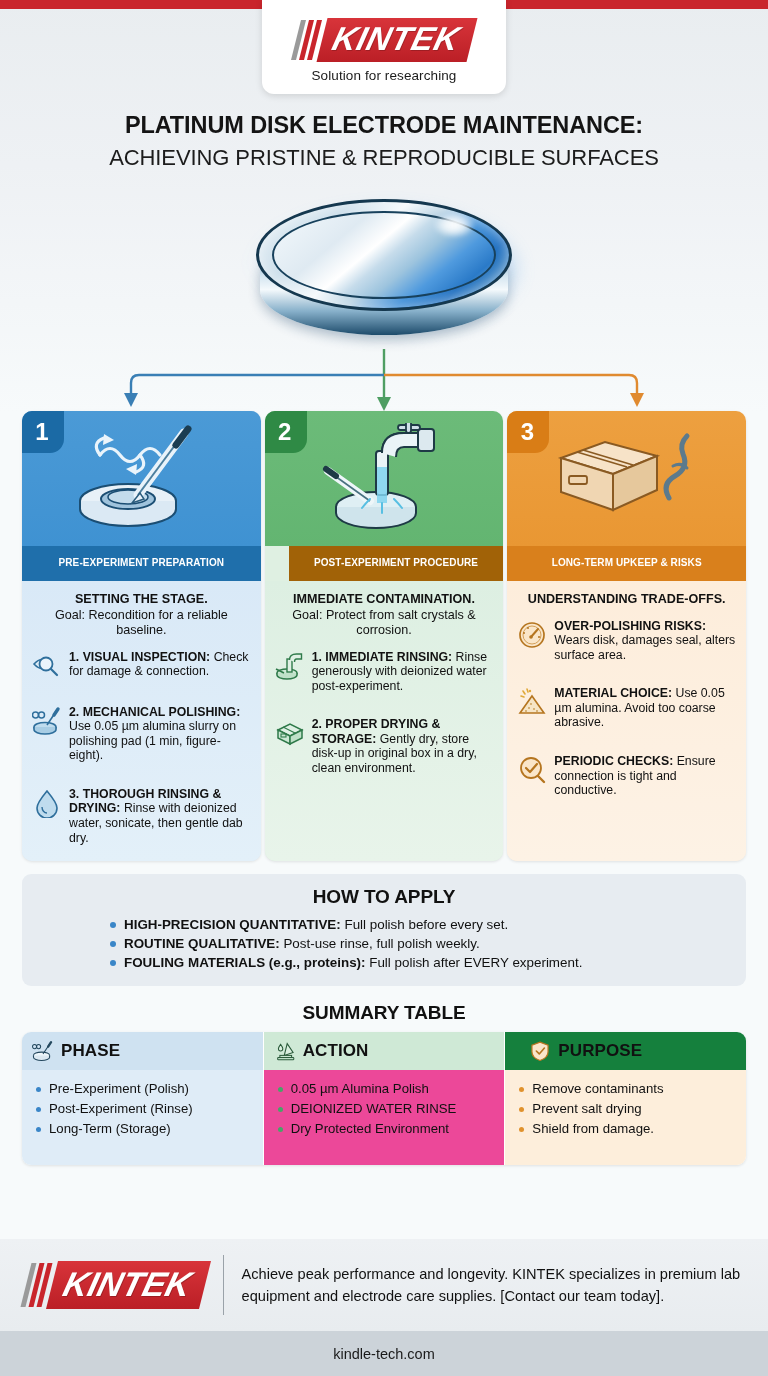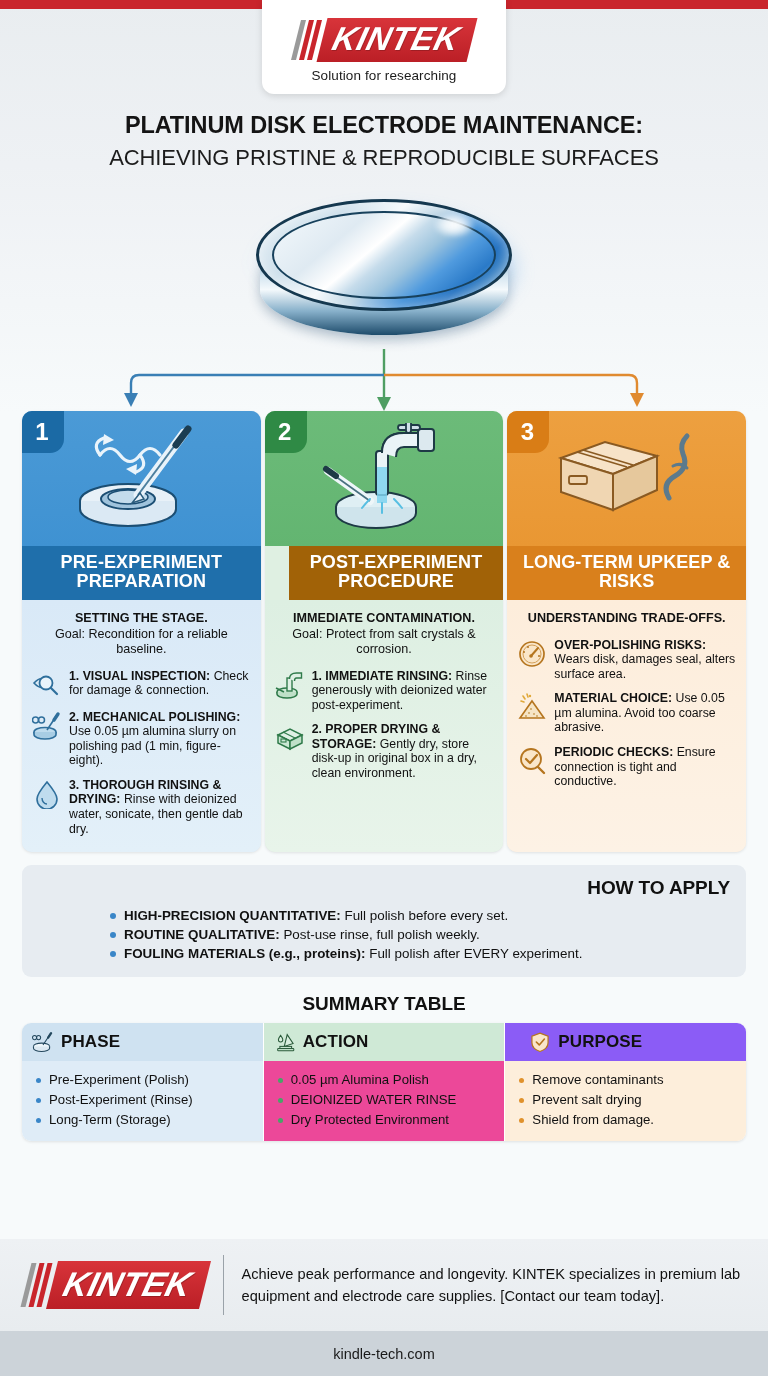--- a/index.html
+++ b/index.html
@@ -157,35 +157,35 @@
     position: absolute; left: 0; top: 0;
     width: 42px; height: 42px;
     border-bottom-right-radius: 14px;
     color: #fff; font-size: 24px; font-weight: bold;
     display: flex; align-items: center; justify-content: center;
     padding-right: 2px;
   }
   .card-title {
     text-align: center;
     color: #ffffff; font-weight: bold;
-    font-size: 18px; line-height: 19px;
+    font-size: 10px; line-height: 19px;
     padding: 7px 6px 9px;
     letter-spacing: 0.1px;
   }
   .card-body {
     flex: 1;
     padding: 11px 10px 16px;
   }
   .card-lead {
     text-align: center;
     font-size: 12.6px; line-height: 15.5px;
     color: #111; margin-bottom: 11px;
   }
   .card-lead b { font-weight: bold; }
-  .items { display: flex; flex-direction: column; gap: 10px; }
+  .items { display: flex; flex-direction: column; gap: 24px; }
   .item { display: flex; gap: 7px; align-items: flex-start; }
   .item-ico { flex: 0 0 30px; width: 30px; height: 30px; margin-top: 1px; }
   .item-ico svg { display: block; width: 30px; height: 30px; }
   .item-txt { font-size: 12.3px; line-height: 14.6px; color: #111; }
   .item-txt b { font-weight: bold; }
 
   
   .c1 { background: #dceaf6; }
   .c1 .card-illus { background: linear-gradient(180deg,#4b9ad6 0%, #3f92d2 100%); }
   .c1 .badge { background: #1b6aa5; }
@@ -205,21 +205,21 @@
   .c3 .card-body { background: linear-gradient(180deg,#fdeddb 0%, #fdf2e5 100%); }
 
   
   .apply {
     margin: 13px 22px 0;
     background: #e7ecf1;
     border-radius: 9px;
     padding: 12px 16px 14px;
   }
   .apply h2 {
-    text-align: right; font-size: 19px; font-weight: bold;
+    text-align: center; font-size: 19px; font-weight: bold;
     color: #111; margin-bottom: 7px; letter-spacing: -0.1px;
   }
   .apply ul { list-style: none; padding-left: 72px; }
   .apply li {
     font-size: 13.4px; line-height: 19px; color: #111;
     position: relative; padding-left: 14px;
   }
   .apply li::before {
     content: ""; position: absolute; left: 0; top: 7px;
     width: 6px; height: 6px; border-radius: 50%;
@@ -240,37 +240,37 @@
     background: #fff;
   }
   .tcol { flex: 1 1 0; min-width: 0; display: flex; flex-direction: column; }
   .tcol + .tcol { border-left: 1px solid #ffffff; }
   .thead {
     display: flex; align-items: center; gap: 7px;
     padding: 8px 10px; height: 38px;
   }
   .thead svg { width: 22px; height: 22px; flex: 0 0 22px; }
   .thead span { font-size: 17px; font-weight: bold; color: #111; letter-spacing: 0.1px; }
-  .tbody { flex: 1; padding: 9px 10px 11px 14px; }
+  .tbody { flex: 1; padding: 9px 10px 26px 14px; }
   .tbody ul { list-style: none; }
   .tbody li {
     font-size: 13.2px; line-height: 20px; color: #111;
     position: relative; padding-left: 13px;
   }
   .tbody li::before {
     content: ""; position: absolute; left: 0; top: 8px;
     width: 5px; height: 5px; border-radius: 50%;
   }
   .t1 .thead { background: #cfe2f1; }
   .t1 .tbody { background: #dfecf7; }
   .t1 .tbody li::before { background: #3a86c8; }
   .t2 .thead { background: #cfe9d6; }
   .t2 .tbody { background: #ec4899; }
   .t2 .tbody li::before { background: #49a368; }
-  .t3 .thead { background: #8b5cf6; padding-left: 24px; }
+  .t3 .thead { background: #15803d; padding-left: 24px; }
   .t3 .tbody { background: #fdeedb; }
   .t3 .tbody li::before { background: #e0922d; }
 
   
   .footer {
     margin-top: auto;
     background: linear-gradient(180deg,#eef1f4 0%, #e8ecef 100%);
     height: 92px;
     display: flex; align-items: center;
     padding: 0 26px;

